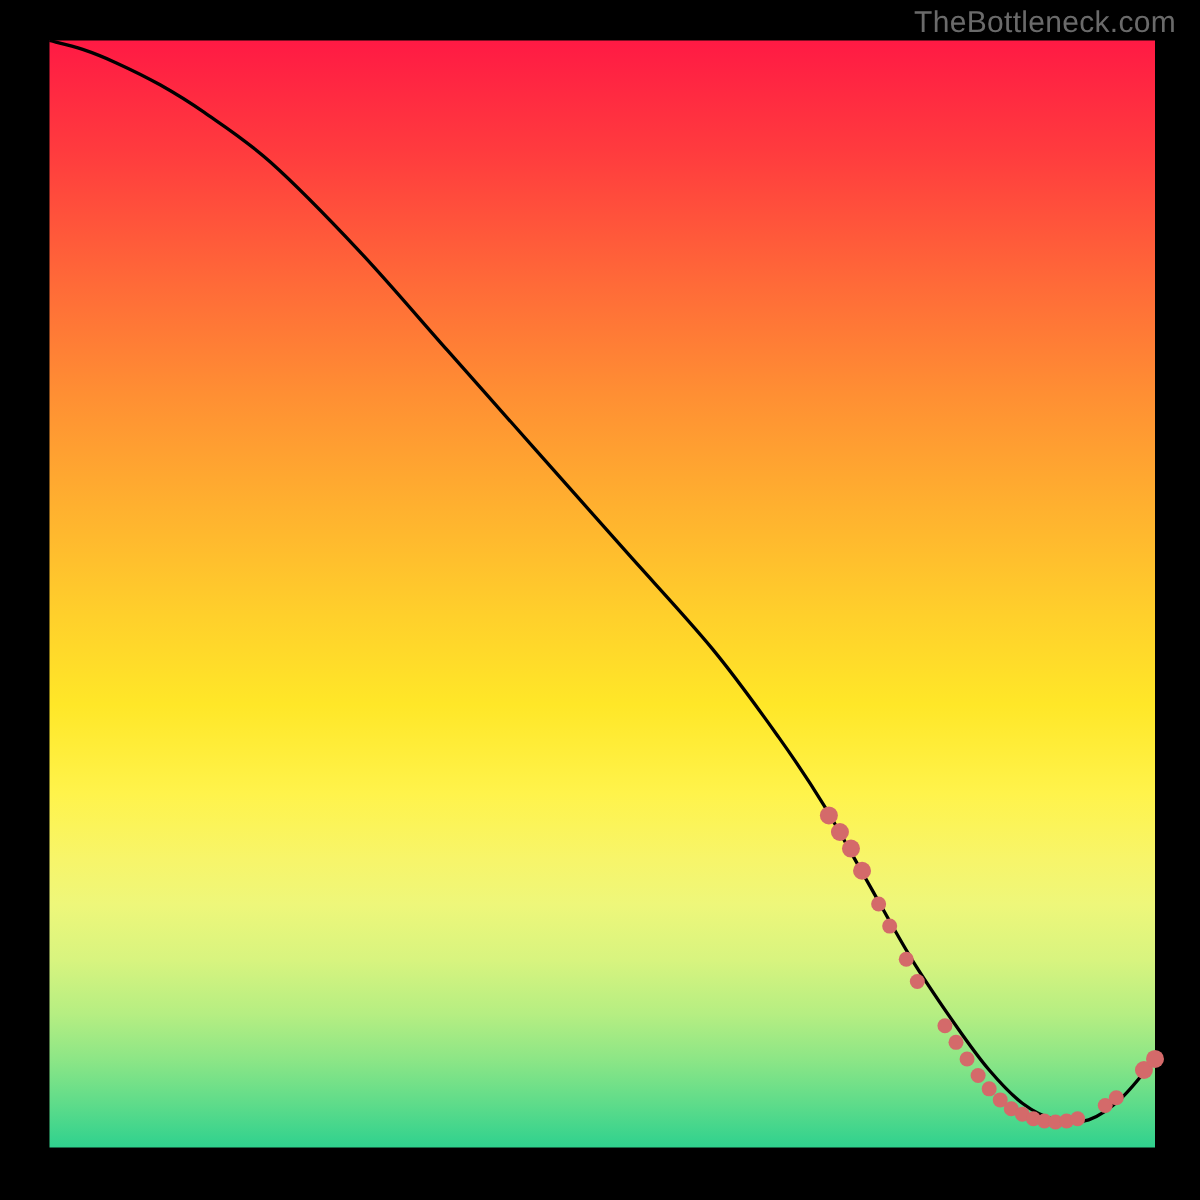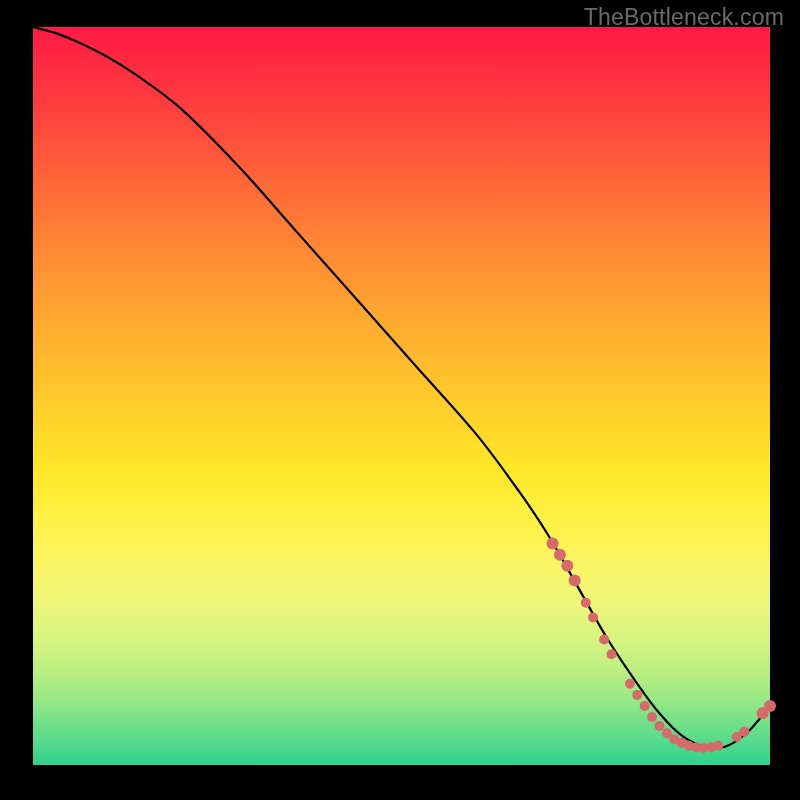--- a/index.html
+++ b/index.html
@@ -17,21 +17,21 @@
     left: 0;
     width: 800px;
     height: 800px;
     background: #000;
   }
   .watermark {
     position: absolute;
     top: 4px;
     right: 16px;
     color: #6a6a6a;
-    font-size: 23px;
+    font-size: 20px;
     letter-spacing: 0.2px;
     font-weight: 400;
   }
   .plot {
     position: absolute;
     background: linear-gradient(to bottom,
       #ff1a44 0%,
       #ff3b3e 10%,
       #ff6a38 22%,
       #ff8f33 32%,

